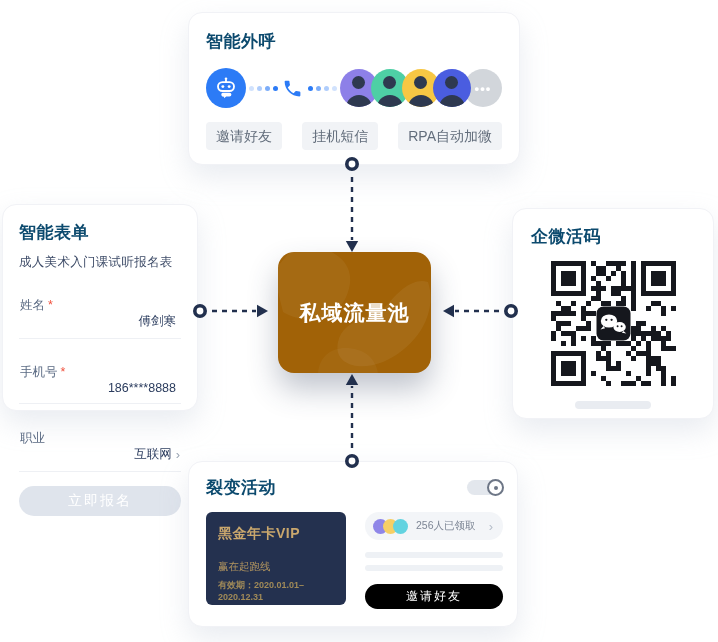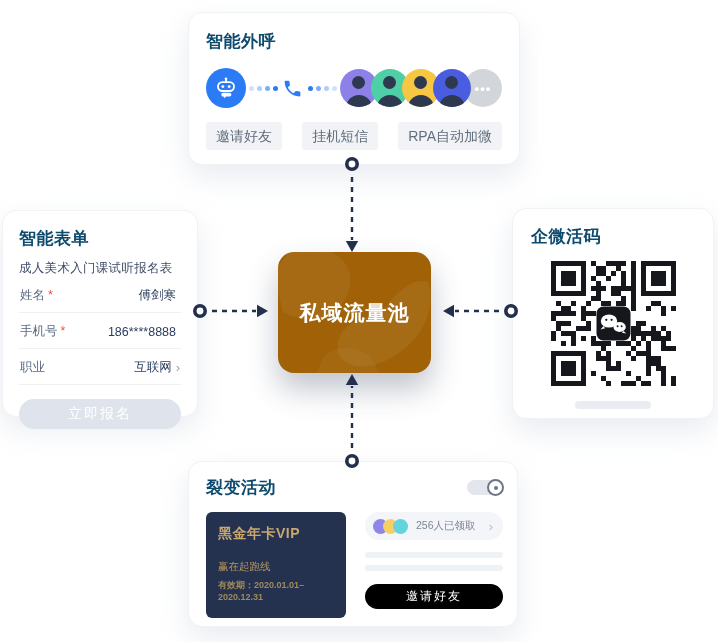--- a/index.html
+++ b/index.html
@@ -30,27 +30,27 @@
                     margin-left:-6.5px; border-radius:50%; background:#2e3950; }
   .avatar::after { content:""; position:absolute; left:50%; bottom:-4px; width:26px; height:16px;
                    margin-left:-13px; border-radius:13px 13px 0 0; background:#2e3950; }
   .avatar-more { width:38px; height:38px; border-radius:50%; background:#d2d6db; color:#fff;
                  display:flex; align-items:center; justify-content:center; font-size:13px;
                  letter-spacing:1px; font-weight:700; flex:0 0 auto; }
   .tag-row { margin-top:14px; display:flex; justify-content:space-between; }
   .tag { background:#f1f3f6; color:#636e7c; font-size:14px; line-height:1; padding:7px 10px; border-radius:4px; }
 
   
-  .card-form { left:2px; top:210px; width:196px; height:207px; padding:16px; z-index:2; }
+  .card-form { left:2px; top:204px; width:196px; height:207px; padding:16px; z-index:2; }
   .form-sub { margin-top:10px; font-size:12.5px; color:#3e4c68; letter-spacing:.3px; }
   .frow { display:flex; align-items:center; justify-content:space-between; padding:10px 1px 8px 1px;
           border-bottom:1px solid #eef0f4; }
   .flabel { font-size:12.5px; color:#5a6a83; }
   .star { color:#f0503c; font-style:normal; margin-left:3px; }
-  .fvalue { font-size:12.5px; color:#2b3c5e; display:flex; align-items:center; }
+  .fvalue { font-size:12.5px; color:#2b3c5e; display:flex; align-items:center;margin-top:32px; }
   .chev { color:#9aa4b3; margin-left:4px; font-size:13px; }
   .submit { display:block; width:100%; margin-top:14px; height:30px; border:none; border-radius:16px;
             background:#dfe4ec; color:#fff; font-size:14px; letter-spacing:2px; cursor:pointer;
             font-family:inherit; }
 
   
   .center-node { position:absolute; left:278px; top:252px; width:153px; height:121px; z-index:3;
                  background:#a16207; border-radius:16px; display:flex; align-items:center; justify-content:center;
                  box-shadow:0 16px 30px rgba(46,59,88,.30); overflow:hidden; }
   .center-node svg.blobs { position:absolute; left:0; top:0; }
@@ -64,21 +64,21 @@
 
   
   .card-fission { left:188px; top:461px; width:330px; height:166px; padding:14px 14px 0 17px; z-index:2; }
   .fission-head { display:flex; align-items:center; justify-content:space-between; }
   .toggle { width:36px; height:15px; border-radius:8px; background:#e3e7ed; position:relative; cursor:pointer; }
   .toggle .knob { position:absolute; right:-1px; top:-1px; width:17px; height:17px; border-radius:50%;
                   background:#fff; border:2px solid #6d7686; }
   .toggle .knob::after { content:""; position:absolute; left:50%; top:50%; width:4px; height:4px;
                          margin:-2px 0 0 -2px; border-radius:50%; background:#6d7686; }
   .fission-body { margin-top:13px; display:flex; gap:19px; }
-  .coupon { width:140px; height:106px; background:#24314f; border-radius:6px; padding:13px 12px 10px 12px;
+  .coupon { width:140px; height:93px; background:#24314f; border-radius:6px; padding:13px 12px 10px 12px;
             display:flex; flex-direction:column; }
   .coupon-title { color:#c9a76d; font-size:14px; font-weight:700; letter-spacing:.5px; }
   .coupon-sub { color:#b2955f; font-size:10.5px; margin-top:17px; }
   .coupon-valid { color:#a08a58; font-size:9px; margin-top:5px;font-weight:bold; }
   .claim-col { flex:1; }
   .claim-row { height:28px; background:#f3f5f8; border-radius:15px; display:flex; align-items:center;
                padding:0 8px 0 8px; cursor:pointer; }
   .claim-dot { width:15px; height:15px; border-radius:50%; flex:0 0 auto; }
   .claim-dot + .claim-dot { margin-left:-5px; }
   .claim-text { flex:1; margin-left:8px; font-size:10.5px; color:#7d8695; }

